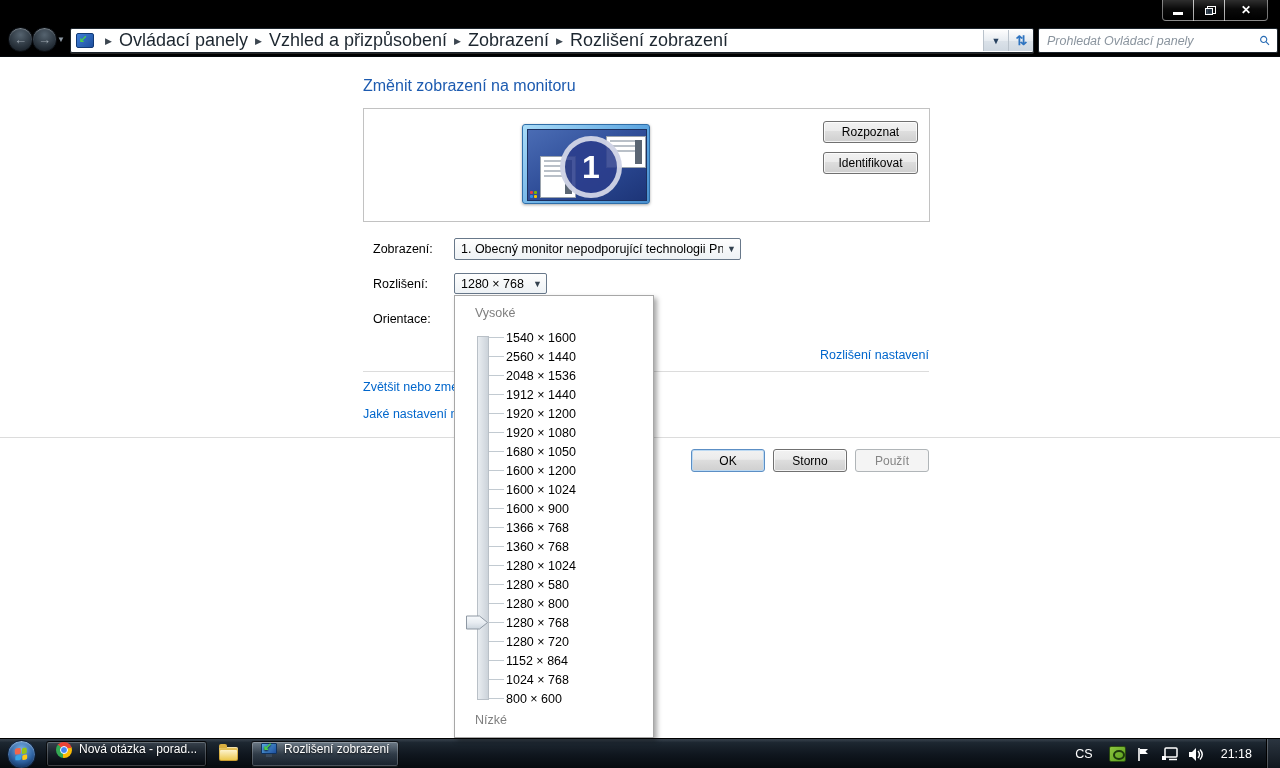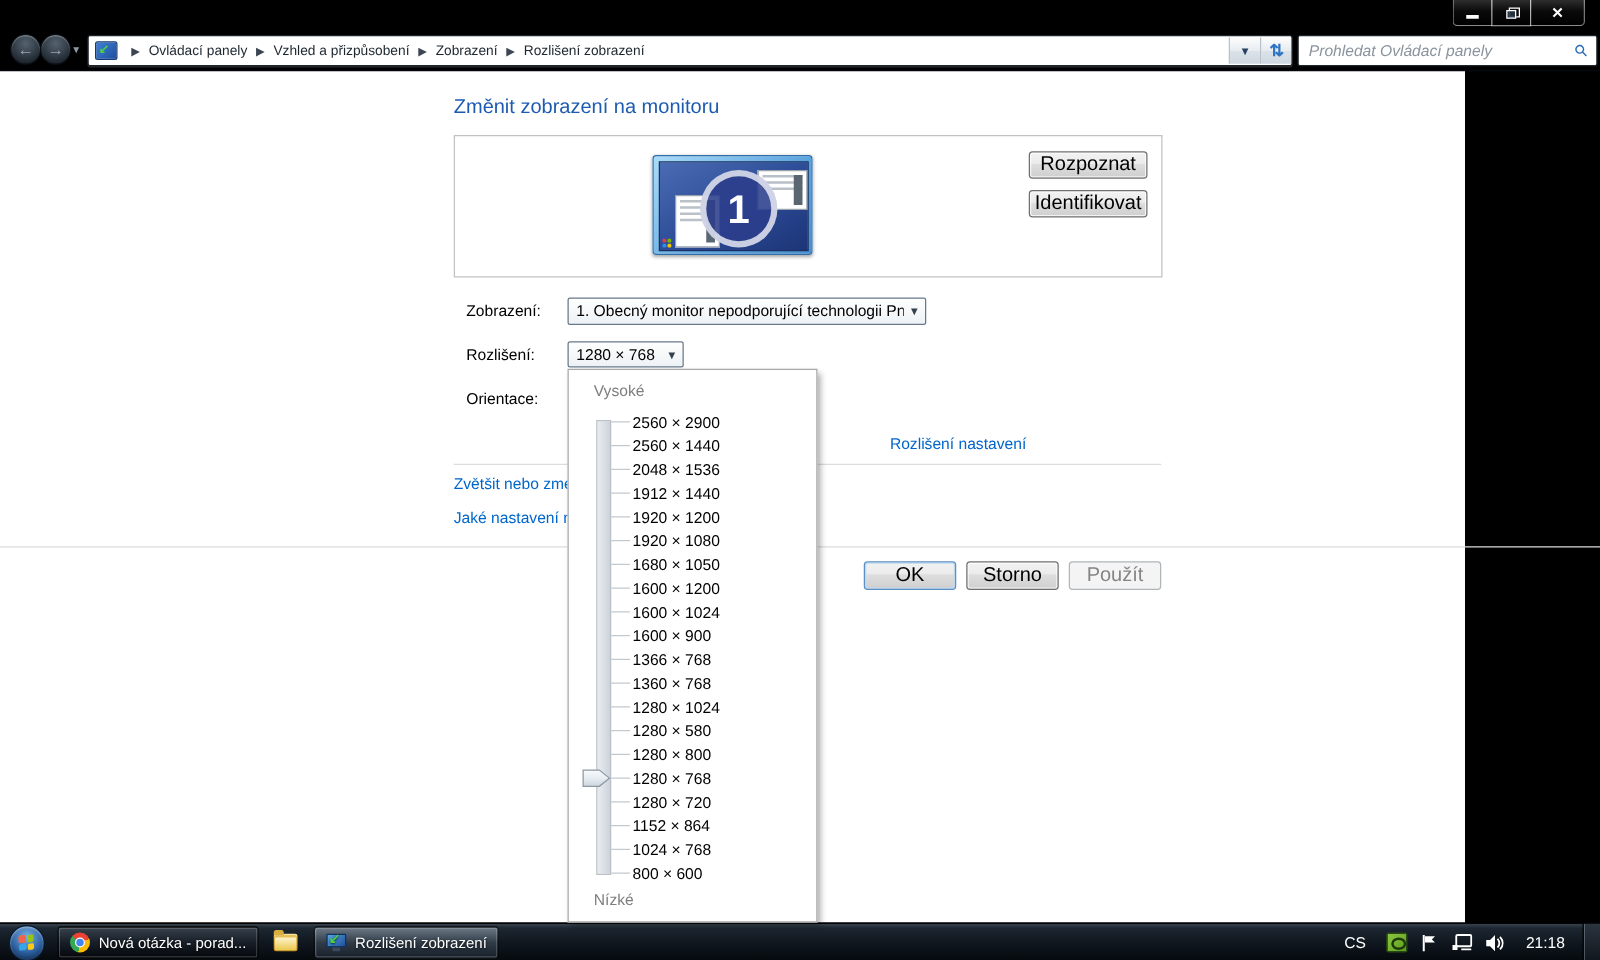--- a/index.html
+++ b/index.html
@@ -37,36 +37,36 @@
   .nav-back{left:8px;}
   .nav-fwd{left:32px;}
   .nav-caret{position:absolute;left:57px;top:35px;color:#8d98a3;font-size:8px;}
 
   .addressbar{position:absolute;left:70px;top:28px;width:962px;height:23px;background:#fff;
     border:1px solid #1c242c;border-radius:2px;display:flex;align-items:center;box-shadow:0 1px 0 rgba(255,255,255,.15);}
   .addr-icon{width:16px;height:13px;margin:0 4px 0 5px;border-radius:2px;position:relative;
     background:linear-gradient(135deg,#3f7ed6,#1e4f9e);border:1px solid #123a77;}
   .addr-icon:after{content:"↙";position:absolute;left:2px;top:-1px;color:#49d04b;font-size:10px;font-weight:bold;}
   .crumb-arrow{color:#3c4650;font-size:9px;margin:0 7px;}
-  .crumb{font-size:11px;color:#1d2730;white-space:nowrap;cursor:default;text-align:center;}
+  .crumb{font-size:18px;color:#1d2730;white-space:nowrap;cursor:default;text-align:center;}
   .addr-spacer{flex:1;}
   .addr-seg{width:24px;height:21px;display:flex;align-items:center;justify-content:center;
     background:linear-gradient(180deg,#fdfdfd,#e7ecf1 50%,#dbe2e9 51%,#cfd8e1);border-left:1px solid #b9c2cb;}
   .addr-dd{color:#27415f;font-size:9px;}
   .refresh-glyph{color:#2f74c0;font-size:13px;font-weight:bold;transform:scaleX(1.1);}
 
   .searchbox{position:absolute;left:1038px;top:28px;width:238px;height:23px;background:#fff;
     border:1px solid #1c242c;border-radius:2px;display:flex;align-items:center;}
   .searchbox input{flex:1;border:none;outline:none;background:transparent;font-family:"Liberation Sans",sans-serif;
     font-size:12.5px;font-style:italic;color:#6b7680;padding:0 4px 0 8px;}
   .searchbox input::placeholder{color:#8a949e;font-style:italic;}
   .search-glyph{color:#2a6db5;font-size:13px;margin-right:7px;transform:rotate(-45deg);}
 
   
-  .content{position:absolute;left:0;top:57px;width:1172px;height:681px;background:#fff;}
+  .content{position:absolute;left:0;top:57px;width:1280px;height:681px;background:#fff;}
   .page-title{position:absolute;left:363px;top:20px;font-size:16px;color:#1d5bb0;}
 
   .preview-box{position:absolute;left:363px;top:51px;width:565px;height:112px;border:1px solid #c2c2c2;background:#fff;}
   .mon-frame{position:absolute;left:158px;top:15px;width:128px;height:80px;border:1px solid #2f6ea8;border-radius:3px;
     background:linear-gradient(135deg,#aadcf8,#5ea6e0 60%,#4a90cf);padding:4px;box-sizing:border-box;box-shadow:0 1px 3px rgba(0,0,0,.35);}
   .mon-screen{position:relative;width:100%;height:100%;overflow:hidden;border:1px solid #1c3060;
     background:linear-gradient(150deg,#4a6cb4 0%,#2c4a95 55%,#1d3578 100%);}
   .mini-win{position:absolute;background:#fff;border:1px solid #9aa3ad;}
   .mini-win.left{left:12px;top:26px;width:34px;height:40px;}
   .mini-win.right{left:78px;top:6px;width:38px;height:30px;}
@@ -76,21 +76,21 @@
     border:5px solid rgba(255,255,255,.75);background:rgba(43,62,140,.88);
     display:flex;align-items:center;justify-content:center;}
   .mon-num{color:#fff;font-size:32px;font-weight:bold;line-height:1;}
   .mini-flag{position:absolute;left:2px;bottom:2px;width:7px;height:7px;display:grid;grid-template-columns:1fr 1fr;gap:1px;}
   .mini-flag i{border-radius:1px;}
   .mini-flag i:nth-child(1){background:#e1403f;}.mini-flag i:nth-child(2){background:#7db701;}
   .mini-flag i:nth-child(3){background:#2e8fe8;}.mini-flag i:nth-child(4){background:#f5c400;}
 
   .btn{box-sizing:border-box;border:1px solid #707070;border-radius:3px;font-family:"Liberation Sans",sans-serif;
     background:linear-gradient(180deg,#f2f2f2,#ebebeb 45%,#dedede 46%,#cfcfcf);
-    font-size:16px;color:#000;display:flex;align-items:center;justify-content:center;
+    font-size:12px;color:#000;display:flex;align-items:center;justify-content:center;
     box-shadow:inset 0 0 0 1px rgba(255,255,255,.75);cursor:default;}
   .btn.disabled{background:#f4f4f4;border-color:#b0b5b8;color:#858585;box-shadow:none;}
   .btn-detect{position:absolute;left:459px;top:12px;width:95px;height:22px;}
   .btn-identify{position:absolute;left:459px;top:43px;width:95px;height:22px;}
 
   .form-label{position:absolute;left:373px;font-size:12.5px;color:#000;}
   .combo{position:absolute;box-sizing:border-box;border:1px solid #68788a;border-radius:2px;
     background:linear-gradient(180deg,#fefefe,#eef2f5);display:flex;align-items:center;font-size:12.5px;color:#000;}
   .combo .combo-text{flex:1;padding-left:6px;white-space:nowrap;overflow:hidden;}
   .combo .combo-arrow{width:17px;text-align:center;color:#33414f;font-size:9px;}
@@ -120,21 +120,21 @@
   .taskbar{position:absolute;left:0;top:738px;width:1280px;height:30px;
     background:linear-gradient(180deg,#39434e 0%,#1d2731 12%,#10171f 50%,#05090d 100%);
     border-top:1px solid #000;display:flex;align-items:center;}
   .start-orb{position:relative;width:27px;height:27px;margin-left:7px;border-radius:50%;
     background:radial-gradient(circle at 50% 32%,#7ab3e8,#2c5f9e 55%,#0c2346 90%);
     border:1px solid #0a1a30;box-shadow:inset 0 1px 2px rgba(255,255,255,.5);}
   .orb-flag{position:absolute;left:7px;top:7px;width:12px;height:12px;display:grid;grid-template-columns:1fr 1fr;gap:1px;transform:rotate(-4deg);}
   .orb-flag i{border-radius:40% 10% 40% 10%;}
   .orb-flag i:nth-child(1){background:#f0664b;}.orb-flag i:nth-child(2){background:#97c514;}
   .orb-flag i:nth-child(3){background:#35a6e8;}.orb-flag i:nth-child(4){background:#ffc915;}
-  .task-btn{height:24px;margin-left:10px;display:flex;align-items:center;padding:0 9px;border-radius:3px;
+  .task-btn{height:24px;margin-left:10px;display:flex;padding:0 9px;border-radius:3px;
     border:1px solid rgba(0,0,0,.75);box-shadow:inset 0 0 0 1px rgba(255,255,255,.22);
     background:linear-gradient(180deg,rgba(110,120,130,.35),rgba(30,38,48,.55) 50%,rgba(5,8,12,.6));
     color:#fff;font-size:12px;white-space:nowrap;text-shadow:0 1px 2px rgba(0,0,0,.8);}
   .task-btn.active{background:linear-gradient(180deg,rgba(190,205,220,.5),rgba(110,130,150,.35) 50%,rgba(50,65,85,.4));}
   .task-icon{width:16px;height:16px;margin-right:7px;flex:0 0 auto;}
   .chrome-icon{border-radius:50%;position:relative;
     background:conic-gradient(from -50deg,#ea4335 0 120deg,#fbbc05 0 240deg,#34a853 0 360deg);}
   .chrome-icon:after{content:"";position:absolute;left:4px;top:4px;width:8px;height:8px;border-radius:50%;
     background:#4285f4;border:1.5px solid #fff;box-sizing:border-box;}
   .folder-btn{width:26px;height:24px;margin-left:8px;display:flex;align-items:center;justify-content:center;}
@@ -267,21 +267,21 @@
     <div class="btn btn-ok">OK</div>
     <div class="btn btn-cancel">Storno</div>
     <div class="btn btn-apply disabled">Použít</div>
 
     <div class="res-panel">
       <div class="res-cap high">Vysoké</div>
       <div class="res-track"></div>
       <div class="res-rows">
           <div class="res-row">
             <span class="res-tick"></span>
-            <span class="res-label">2560 × 2900</span>
+            <span class="res-label">1540 × 1600</span>
           </div>
           <div class="res-row">
             <span class="res-tick"></span>
             <span class="res-label">2560 × 1440</span>
           </div>
           <div class="res-row">
             <span class="res-tick"></span>
             <span class="res-label">2048 × 1536</span>
           </div>
           <div class="res-row">

